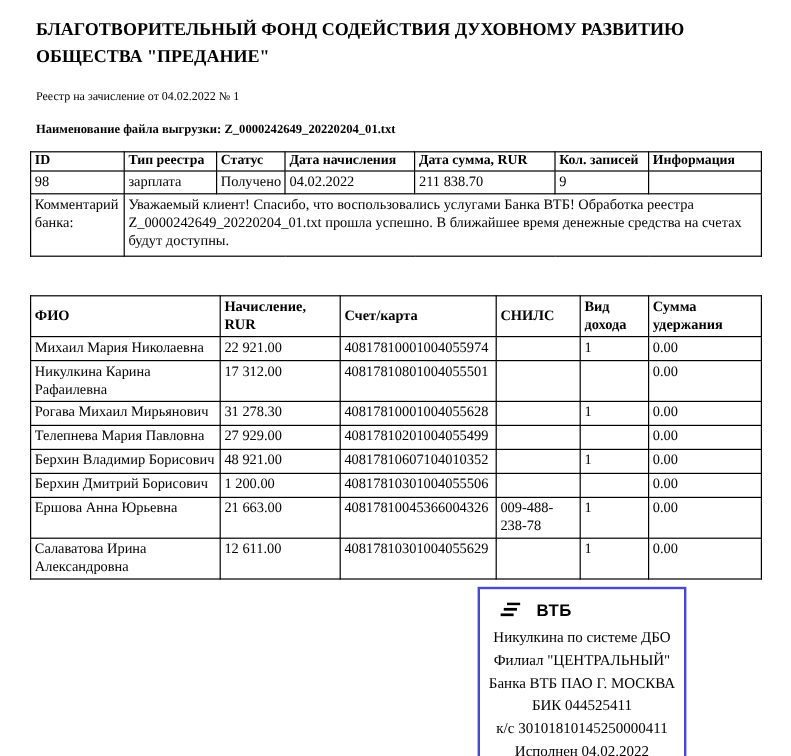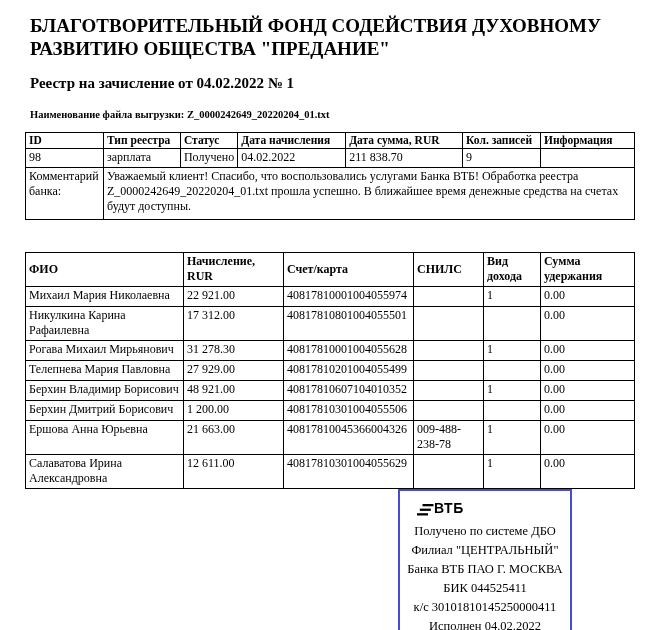--- a/index.html
+++ b/index.html
@@ -13,29 +13,29 @@
     position: relative;
     overflow: hidden;
     font-family: "Liberation Serif", "DejaVu Serif", serif;
     color: #000000;
   }
   .doc {
     padding: 12px 24px 0 25px;
   }
   .page-title {
     margin: 2px 0 0 5px;
-    font-size: 19px;
+    font-size: 15px;
     font-weight: bold;
     line-height: 23px;
     max-width: 600px;
   }
   .subtitle {
     margin: 15px 0 0 5px;
-    font-size: 15px;
-    font-weight: bold;
+    font-size: 10px;
+    font-weight: normal;
   }
   .file-line {
     margin: 17px 0 0 5px;
     font-size: 10.5px;
     font-weight: bold;
   }
   table {
     border-collapse: collapse;
     table-layout: fixed;
     font-size: 12px;
@@ -64,22 +64,22 @@
     position: absolute;
     left: 398px;
     top: 489px;
     width: 162px;
     border: 2px solid #4a49d2;
     padding: 7px 4px 9px 4px;
     text-align: center;
   }
   .stamp-logo-row {
     display: flex;
-    align-items: flex-end;
-    gap: 0;
+    align-items: center;
+    gap: 13px;
     padding: 2px 0 6px 13px;
   }
   .stamp-logo-text {
     font-family: "Liberation Sans", sans-serif;
     font-weight: bold;
     font-size: 14px;
     letter-spacing: 0.5px;
   }
   .vtb-flag { display: inline-block; }
   .vtb-flag rect { fill: #000000; }
@@ -227,20 +227,20 @@
 
 <div class="stamp-box">
   <div class="stamp-logo-row">
     <svg class="vtb-flag" width="17" height="12" viewBox="0 0 17 12" aria-hidden="true">
       <rect x="5.5" y="0" width="11" height="2.3"></rect>
       <rect x="2.8" y="4.6" width="11" height="2.3"></rect>
       <rect x="0" y="9.2" width="11" height="2.3"></rect>
     </svg>
     <span class="stamp-logo-text">ВТБ</span>
   </div>
-  <div class="stamp-line">Получено по системе ДБО</div>
+  <div class="stamp-line">Никулкина по системе ДБО</div>
   <div class="stamp-line">Филиал "ЦЕНТРАЛЬНЫЙ"</div>
   <div class="stamp-line">Банка ВТБ ПАО Г. МОСКВА</div>
   <div class="stamp-line">БИК 044525411</div>
   <div class="stamp-line">к/с 30101810145250000411</div>
   <div class="stamp-line">Исполнен 04.02.2022</div>
 
 </div>
 
 </body></html>

